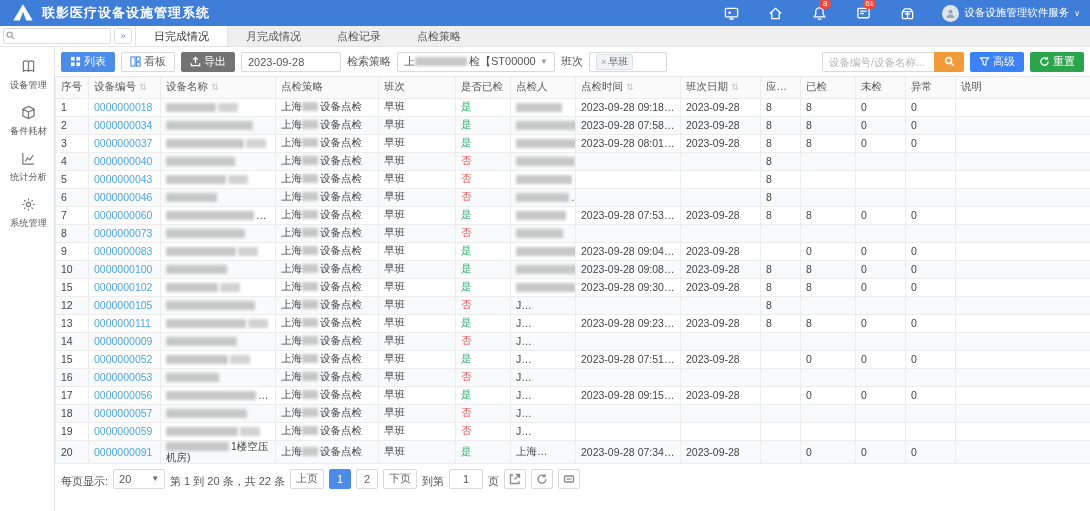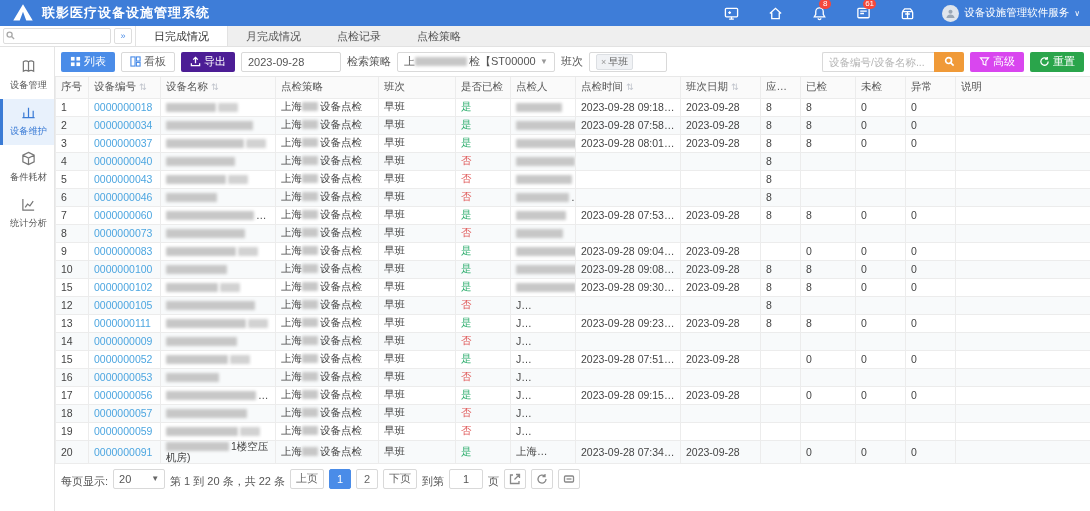--- a/index.html
+++ b/index.html
@@ -45,38 +45,38 @@
   .main { flex:1; display:flex; flex-direction:column; overflow:hidden; }
 
   
   .toolbar { height:29px; display:flex; align-items:center; gap:6px; padding:0 6px; background:#fff; }
   .btn { display:inline-flex; align-items:center; gap:3px; height:20px; padding:0 8px; border-radius:2px;
     border:1px solid transparent; cursor:pointer; font-size:11px; white-space:nowrap; }
   .btn svg { width:11px; height:11px; }
   .btn-list { background:#4a8ce8; color:#fff; }
   .btn-board { background:#fff; color:#666; border-color:#d9d9d9; }
   .btn-board svg rect { stroke:#4a8ce8; }
-  .btn-export { background:#4c1d95; color:#fff;align-items:center; }
+  .btn-export { background:#737373; color:#fff;align-items:center; }
   .inputbox { height:20px; border:1px solid #d9d9d9; border-radius:2px; background:#fff; display:inline-flex; align-items:center; padding:0 6px; }
   .date-input { width:86px; border:none; outline:none; font-size:11px; color:#555; }
   .lbl { color:#555; white-space:nowrap; }
   .selectbox { width:158px; justify-content:space-between; cursor:pointer; color:#555; overflow:hidden; }
   .selectbox .sel-caret { color:#999; font-size:8px; margin-left:4px; }
   .tagbox { width:78px; }
   .tag { background:#f0f2f5; border:1px solid #dcdfe3; border-radius:2px; font-size:10px; color:#666;
     padding:0 4px; line-height:14px; white-space:nowrap; }
   .tag .x { color:#999; margin-right:2px; font-size:9px; }
   .stats { display:flex; gap:10px; margin-left:4px; white-space:nowrap; color:#555; }
   .toolbar-right { margin-left:auto; display:flex; align-items:flex-start; gap:6px; }
   .search-wrap { display:flex; }
   .search-input { height:20px; width:112px; border:1px solid #d9d9d9; border-right:none; border-radius:2px 0 0 2px; padding:0 6px; font-size:10.5px; outline:none; color:#555; }
   .search-input::placeholder { color:#b5b5b5; }
   .btn-search { width:30px; height:20px; background:#f09a38; border-radius:0 2px 2px 0; display:flex; align-items:center; justify-content:center; cursor:pointer; }
   .btn-search svg { width:11px; height:11px; stroke:#fff; fill:none; stroke-width:1.8; }
-  .btn-adv { background:#d946ef; color:#fff; }
+  .btn-adv { background:#3b82f6; color:#fff; }
   .btn-reset { background:#2aa54b; color:#fff; }
 
   
   .tablewrap { border-top:1px solid #e8e8e8; }
   table { border-collapse:collapse; table-layout:fixed; width:1035px; }
   th, td { border:1px solid #ececec; border-top:none; padding:0 5px; font-weight:normal; text-align:left;
     overflow:hidden; white-space:nowrap; text-overflow:ellipsis; }
   th { background:#fafafa; color:#555; height:21px; font-size:10.5px; }
   td { height:18px; font-size:10.5px; color:#444; }
   tr.even td { background:#f8fafb; }
@@ -171,29 +171,30 @@
       <div class="tab">点检策略</div>
     </nav>
 </div>
 
 <div class="body">
 
   <aside class="sidebar">
       <div class="side-item"><span class="side-ico"><svg viewBox="0 0 16 16">
             <path d="M8 3C6.5 2 4 2 2.5 3v10C4 12 6.5 12 8 13c1.5-1 4-1 5.5 0V3C12 2 9.5 2 8 3zM8 3v10"></path>
           </svg></span><span class="side-label">设备管理</span></div>
-      <div class="side-item active"><span class="side-ico"><svg viewBox="0 0 16 16">
-            <path d="M3 13V8M8 13V3M13 13V6M1.5 13.5h13"></path>
-          </svg></span><span class="side-label">设备维护</span></div>
       <div class="side-item"><span class="side-ico"><svg viewBox="0 0 16 16">
             <path d="M8 1.5 L14 4.5v7L8 14.5 2 11.5v-7zM2 4.5 L8 7.5l6-3M8 7.5v7"></path>
           </svg></span><span class="side-label">备件耗材</span></div>
       <div class="side-item"><span class="side-ico"><svg viewBox="0 0 16 16">
             <path d="M2 2v12h12M4.5 11 7 7.5l2.5 2L13 4.5"></path>
           </svg></span><span class="side-label">统计分析</span></div>
+      <div class="side-item"><span class="side-ico"><svg viewBox="0 0 16 16">
+            <circle cx="8" cy="8" r="2.2"></circle>
+            <path d="M8 1.5v2M8 12.5v2M1.5 8h2M12.5 8h2M3.4 3.4l1.4 1.4M11.2 11.2l1.4 1.4M12.6 3.4l-1.4 1.4M4.8 11.2l-1.4 1.4"></path>
+          </svg></span><span class="side-label">系统管理</span></div>
     </aside>
 
   <main class="main">
     <div class="toolbar">
       <span class="btn btn-list">
         <svg viewBox="0 0 12 12">
             <rect x="1" y="1" width="4" height="4" fill="#fff"></rect>
             <rect x="7" y="1" width="4" height="4" fill="#fff"></rect>
             <rect x="1" y="7" width="4" height="4" fill="#fff"></rect>
             <rect x="7" y="7" width="4" height="4" fill="#fff"></rect>

